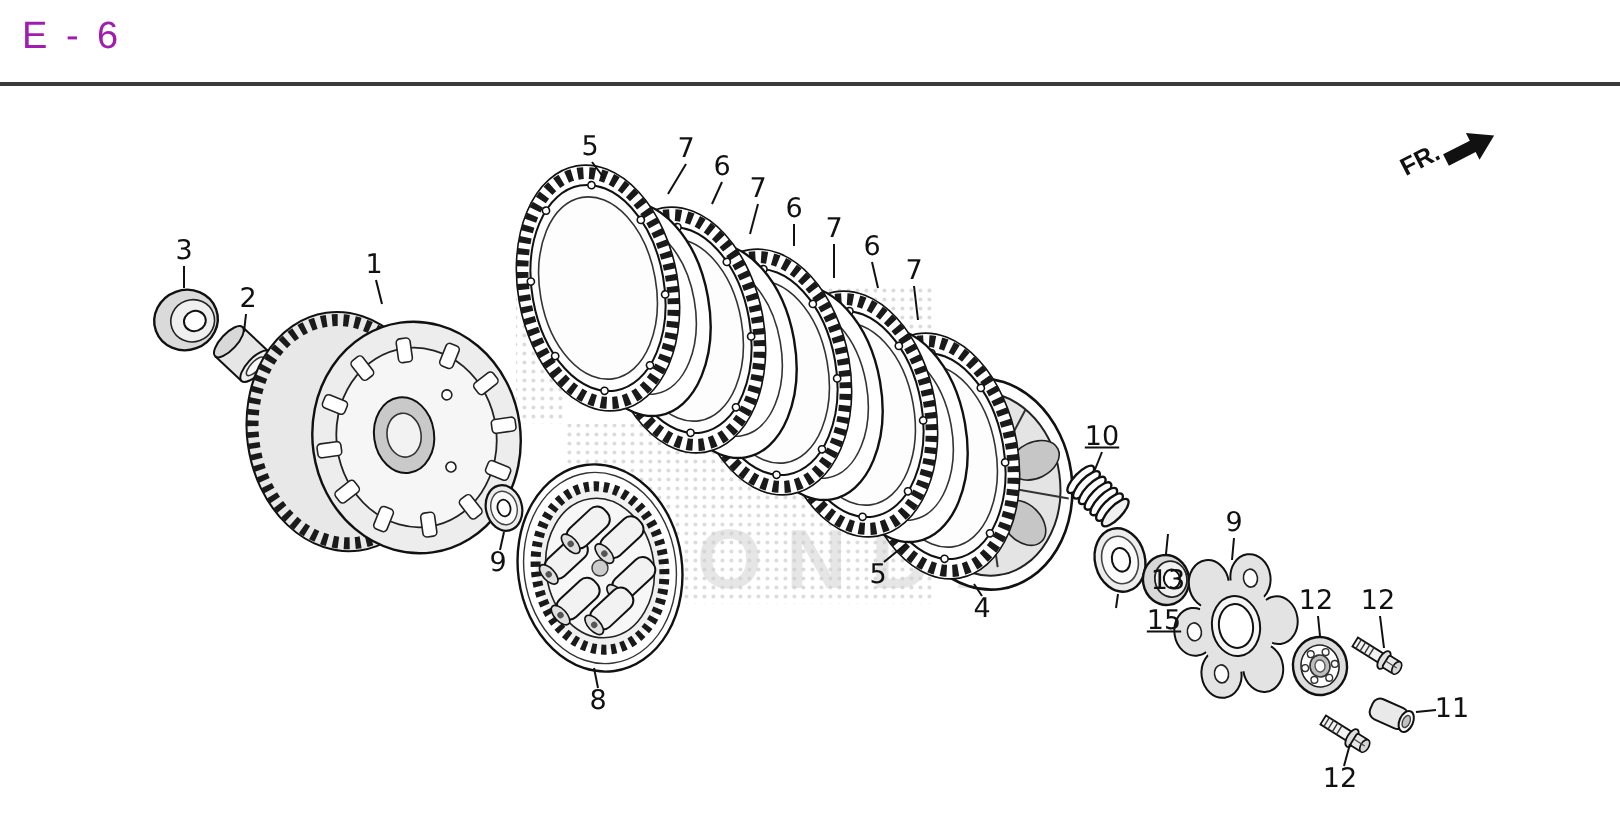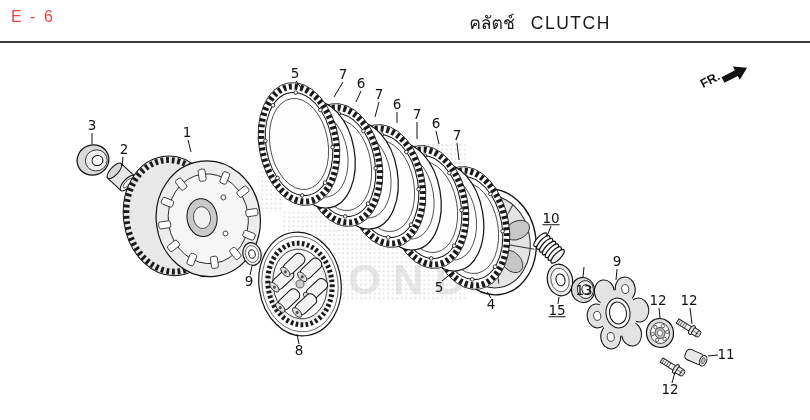--- a/index.html
+++ b/index.html
@@ -1,19 +1,19 @@
 <!DOCTYPE html>
 <html><head>
 <meta charset="utf-8">
 <style>
   html,body{margin:0;padding:0;background:#fff;}
   #page{position:relative;width:810px;height:420px;background:#fff;overflow:hidden;
         font-family:"Liberation Sans",sans-serif;color:#1a1a1a;}
   #diagram-svg{position:absolute;left:0;top:0;width:810px;height:420px;}
-  .hdr-code{position:absolute;left:11px;top:8px;font-size:16px;letter-spacing:2px;color:#ef4444;}
+  .hdr-code{position:absolute;left:11px;top:8px;font-size:19px;letter-spacing:2px;color:#a21caf;}
   .hdr-title{position:absolute;left:540px;top:9px;transform:translateX(-50%);
              font-size:17.5px;color:#1a1a1a;white-space:nowrap;}
   .hdr-title .thai{margin-right:16px;}
   .hdr-title .en{letter-spacing:1.5px;}
   .hdr-rule{position:absolute;left:0;top:41px;width:810px;height:2px;background:#3a3a3a;}
   .callout{position:absolute;transform:translate(-50%,-50%);
            font:13.5px "DejaVu Sans",sans-serif;color:#111;line-height:1;}
   .fr-label{position:absolute;left:700px;top:73px;font-size:12.5px;font-weight:bold;
             transform:rotate(-27deg);color:#111;}
   line.leader{stroke:#111;stroke-width:1;}
@@ -306,23 +306,20 @@
         <line x1="584" y1="267" x2="583" y2="277" class="leader"></line>
         <line x1="617" y1="269" x2="616" y2="280" class="leader"></line>
         <line x1="659" y1="308" x2="660" y2="318" class="leader"></line>
         <line x1="690" y1="308" x2="692" y2="324" class="leader"></line>
         <line x1="718" y1="355" x2="708" y2="356" class="leader"></line>
         <line x1="672" y1="383" x2="675" y2="372" class="leader"></line>
       </g>
   </svg>
 
   <div class="hdr-code">E - 6</div>
-  <div class="hdr-title">
-    <span class="thai">คลัตช์</span><span class="en">CLUTCH</span>
-  </div>
   <div class="hdr-rule"></div>
 
   <div class="fr-label">FR.</div>
 
   <div id="callouts">
       <div class="callout" style="left: 92px; top: 126px;">3</div>
       <div class="callout" style="left: 124px; top: 150px;">2</div>
       <div class="callout" style="left: 187px; top: 133px;">1</div>
       <div class="callout" style="left: 295px; top: 74px;">5</div>
       <div class="callout" style="left: 343px; top: 75px;">7</div>
@@ -330,21 +327,21 @@
       <div class="callout" style="left: 379px; top: 95px;">7</div>
       <div class="callout" style="left: 397px; top: 105px;">6</div>
       <div class="callout" style="left: 417px; top: 115px;">7</div>
       <div class="callout" style="left: 436px; top: 124px;">6</div>
       <div class="callout" style="left: 457px; top: 136px;">7</div>
       <div class="callout" style="left: 249px; top: 282px;">9</div>
       <div class="callout" style="left: 299px; top: 351px;">8</div>
       <div class="callout" style="left: 439px; top: 288px;">5</div>
       <div class="callout" style="left: 491px; top: 305px;">4</div>
       <div class="callout" style="left: 551px; top: 219px; text-decoration: underline;">10</div>
-      <div class="callout" style="left: 557px; top: 311px; text-decoration: underline;">15</div>
+      <div class="callout" style="left: 582px; top: 311px; text-decoration: underline;">15</div>
       <div class="callout" style="left: 584px; top: 260px; margin-top: 31px;">13</div>
       <div class="callout" style="left: 617px; top: 262px;">9</div>
       <div class="callout" style="left: 658px; top: 301px;">12</div>
       <div class="callout" style="left: 689px; top: 301px;">12</div>
       <div class="callout" style="left: 726px; top: 355px;">11</div>
       <div class="callout" style="left: 670px; top: 390px;">12</div>
     </div>
 
 </div>
 

